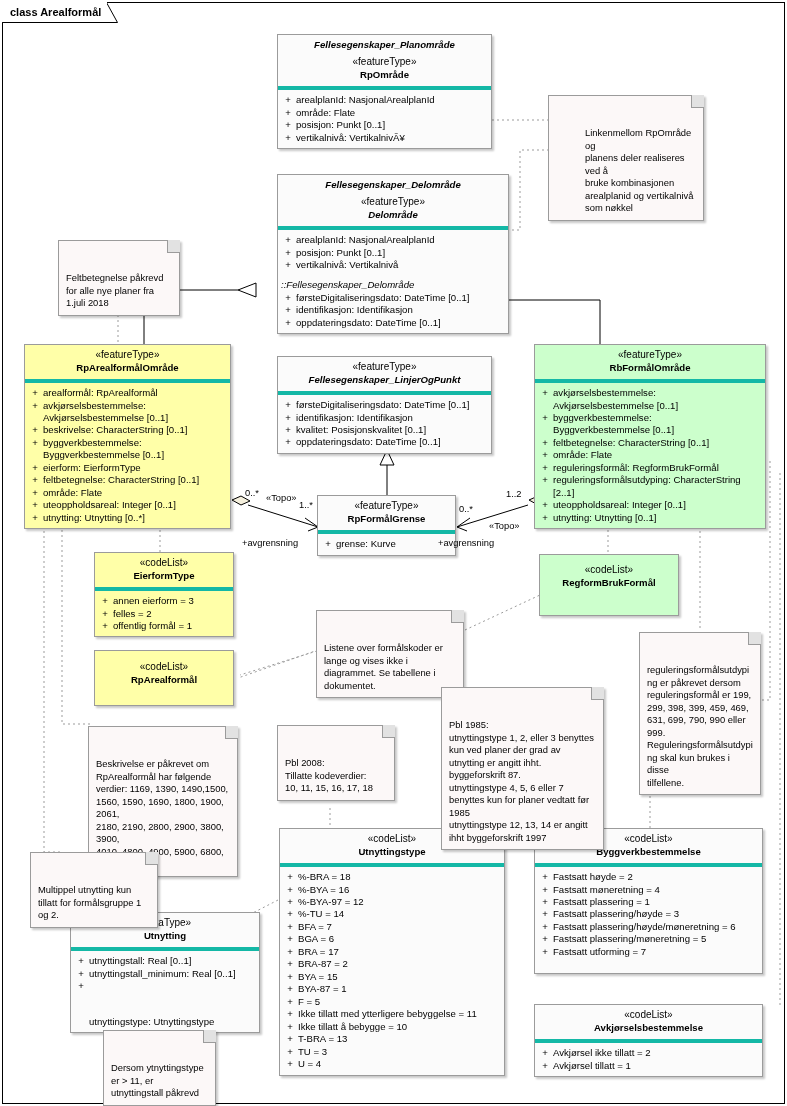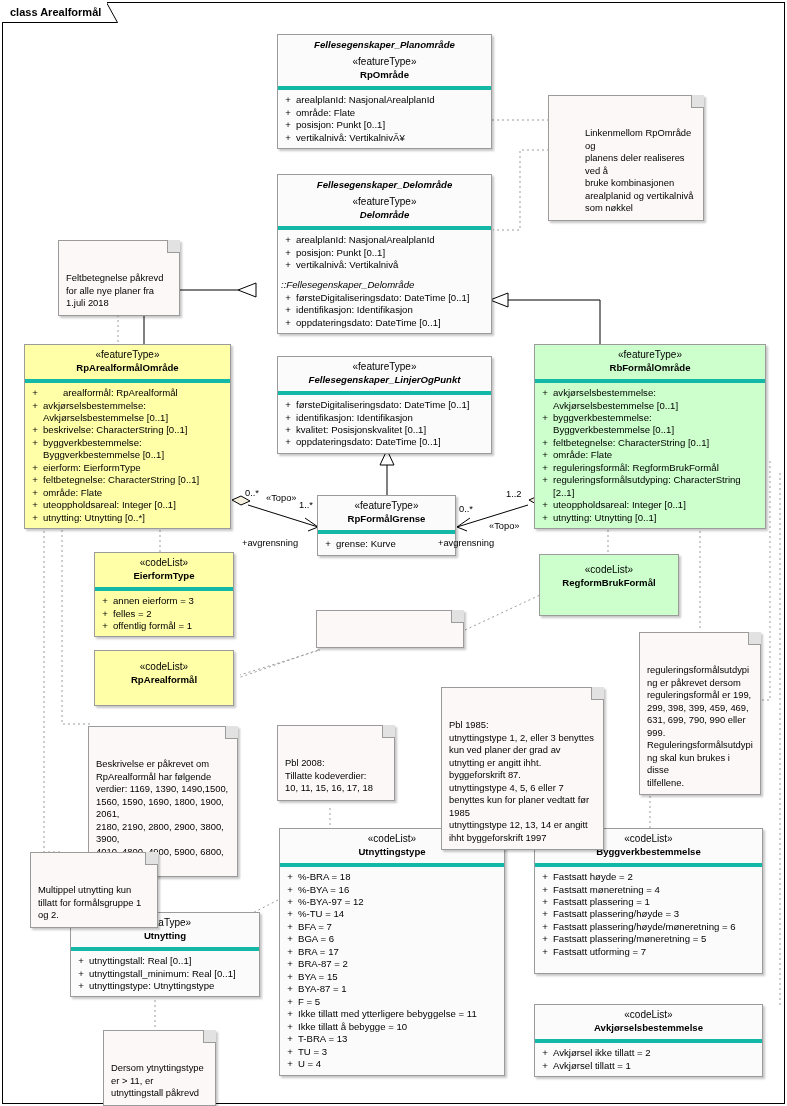--- a/index.html
+++ b/index.html
@@ -191,21 +191,21 @@
         <span class="vis">+</span>
         <span class="txt" style="white-space: pre-line;">posisjon: Punkt [0..1]</span>
       </div>
       <div class="feat">
         <span class="vis">+</span>
         <span class="txt" style="white-space: pre-line;">vertikalnivå: VertikalnivÃ¥</span>
       </div>
     </div>
 </div>
 
-<div class="cls grey" style="left:277px; top:174px; width:215px;">
+<div class="cls grey" style="left:277px; top:174px; width:232px;">
   <div class="hdr">
     <span class="ctx">Fellesegenskaper_Delområde</span>
     <span style="display:block;height:5px;"></span>
     <span class="ster">«featureType»</span>
     <span class="nm ital">Delområde</span>
   </div>
   <div class="body">
       <div class="feat">
         <span class="vis">+</span>
         <span class="txt" style="white-space: pre-line;">arealplanId: NasjonalArealplanId</span>
@@ -237,21 +237,21 @@
 </div>
 
 <div class="cls yellow nobodyborder" style="left:24px; top:344px; width:207px;">
   <div class="hdr">
     <span class="ster">«featureType»</span>
     <span class="nm">RpArealformålOmråde</span>
   </div>
   <div class="body">
       <div class="feat">
         <span class="vis">+</span>
-        <span class="txt" style="white-space: pre-line; margin-left: 20px;">arealformål: RpArealformål</span>
+        <span class="txt" style="white-space: pre-line;">arealformål: RpArealformål</span>
       </div>
       <div class="feat">
         <span class="vis">+</span>
         <span class="txt" style="white-space: pre-line;">avkjørselsbestemmelse:
 Avkjørselsbestemmelse [0..1]</span>
       </div>
       <div class="feat">
         <span class="vis">+</span>
         <span class="txt" style="white-space: pre-line;">beskrivelse: CharacterString [0..1]</span>
       </div>
@@ -536,21 +536,21 @@
       <div class="feat">
         <span class="vis">+</span>
         <span class="txt" style="white-space: pre-line;">utnyttingstall: Real [0..1]</span>
       </div>
       <div class="feat">
         <span class="vis">+</span>
         <span class="txt" style="white-space: pre-line;">utnyttingstall_minimum: Real [0..1]</span>
       </div>
       <div class="feat">
         <span class="vis">+</span>
-        <span class="txt" style="white-space: pre-line;">utnyttingstype: Utnyttingstype</span>
+        <span class="txt" style="white-space: pre-line; margin-top: 36px;">utnyttingstype: Utnyttingstype</span>
       </div>
     </div>
 </div>
 
 <div class="note" style="left:58px; top:240px; width:122px;">
   <span class="fold"></span>
   <span>Feltbetegnelse påkrevd
 for alle nye planer fra
 1.juli 2018</span>
 </div>
@@ -559,20 +559,24 @@
   <span class="fold"></span>
   <span>Linkenmellom RpOmråde og
 planens deler realiseres ved å
 bruke kombinasjonen
 arealplanid og vertikalnivå
 som nøkkel</span>
 </div>
 
 <div class="note" style="left:316px; top:610px; width:148px;">
   <span class="fold"></span>
+  <span>Listene over formålskoder er
+lange og vises ikke i
+diagrammet. Se  tabellene i
+dokumentet.</span>
 </div>
 
 <div class="note" style="left:88px; top:726px; width:150px;">
   <span class="fold"></span>
   <span>Beskrivelse er påkrevet om
 RpArealformål har følgende
 verdier: 1169, 1390, 1490,1500,
 1560, 1590, 1690, 1800, 1900, 2061,
 2180, 2190, 2800, 2900, 3800, 3900,
 4010, 4800, 4900, 5900, 6800, 6900</span>

